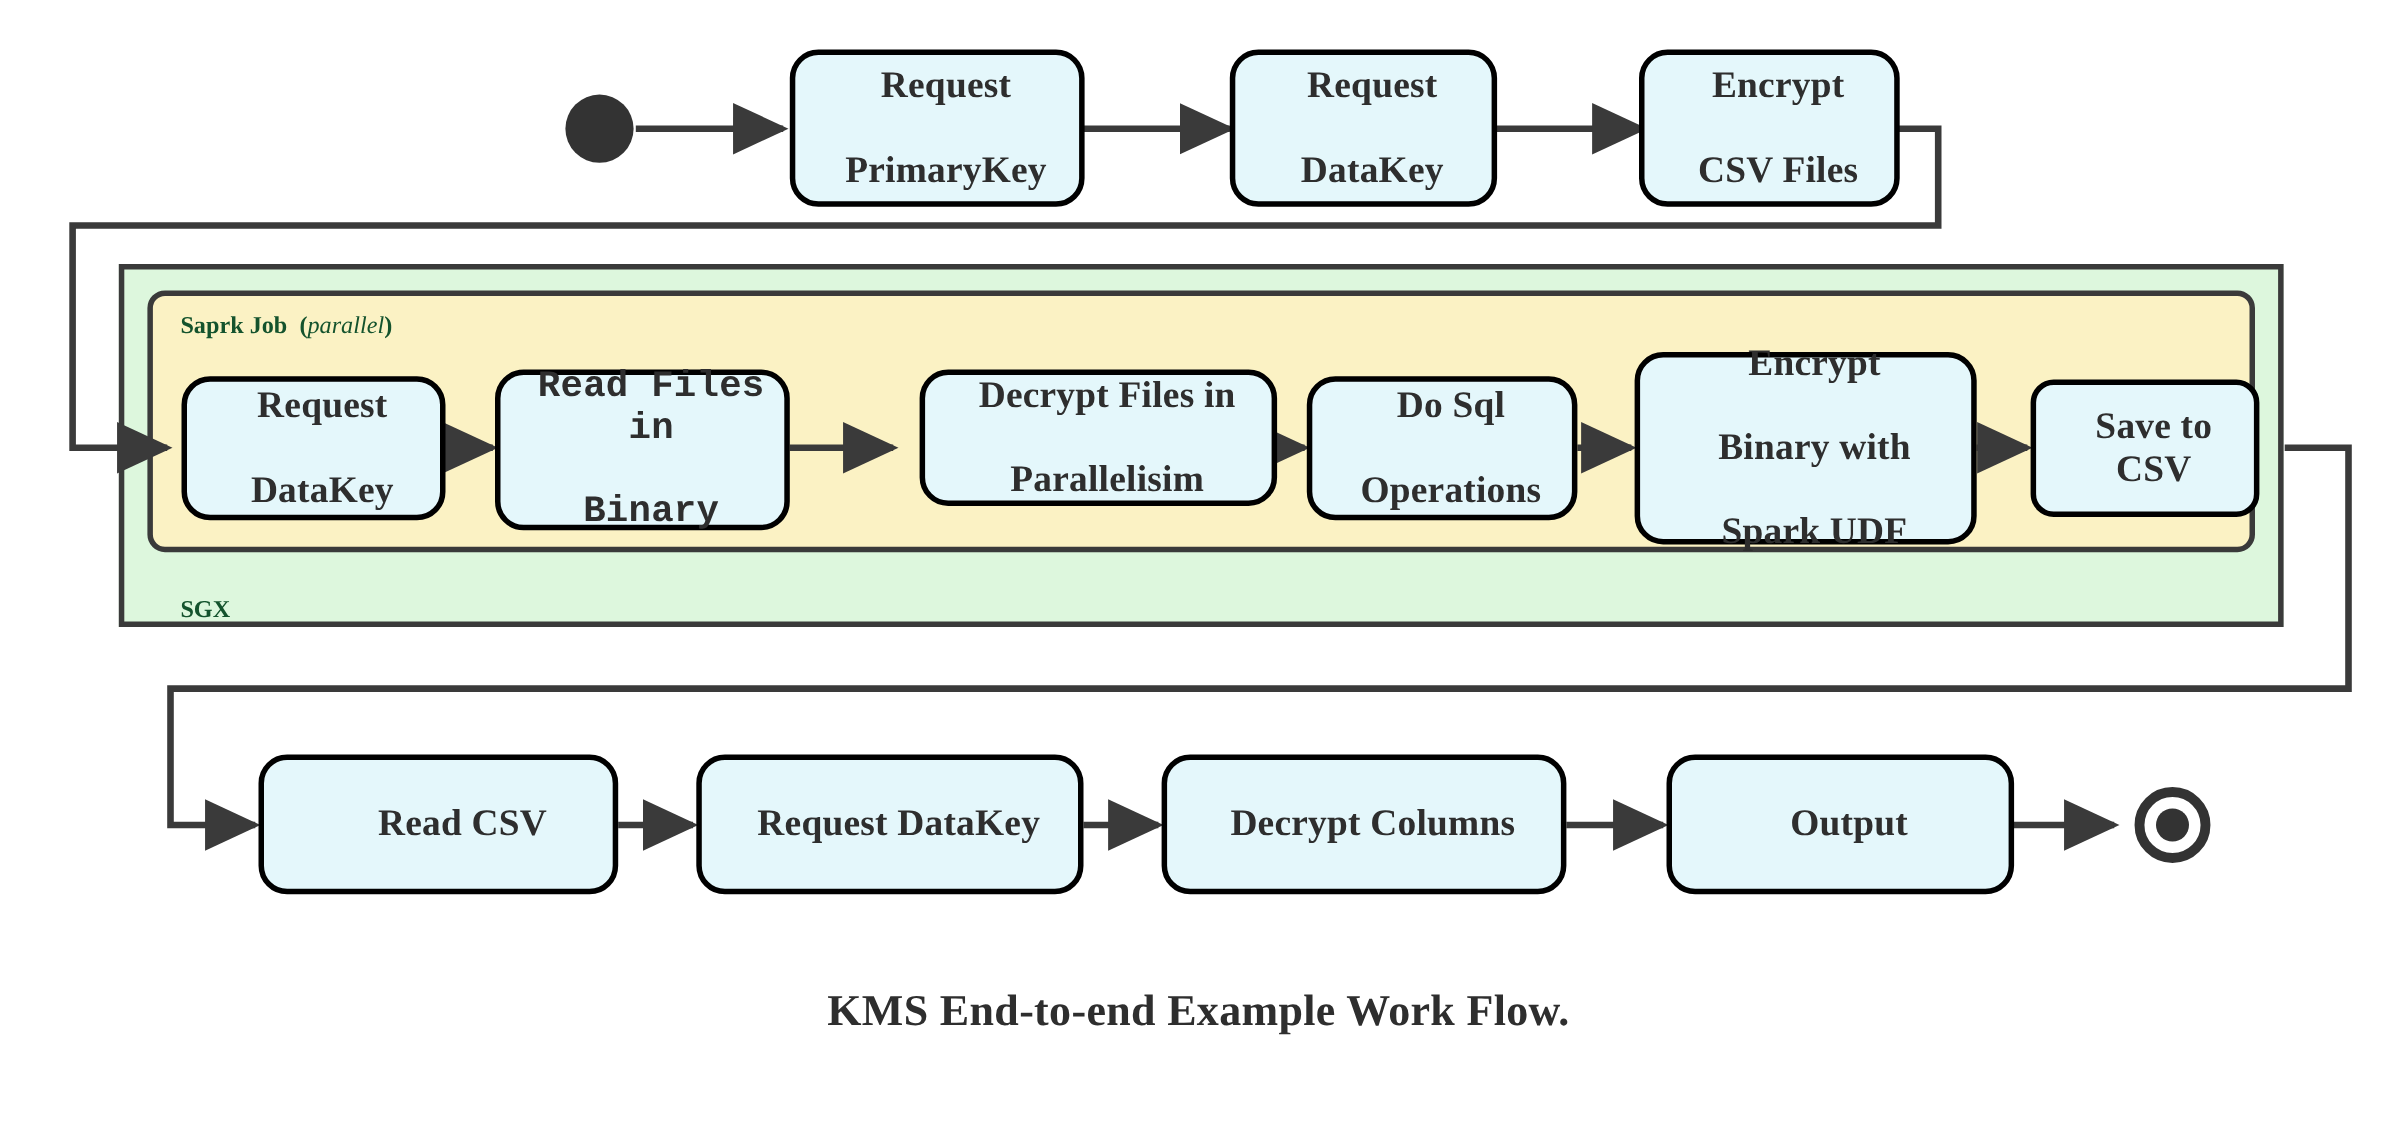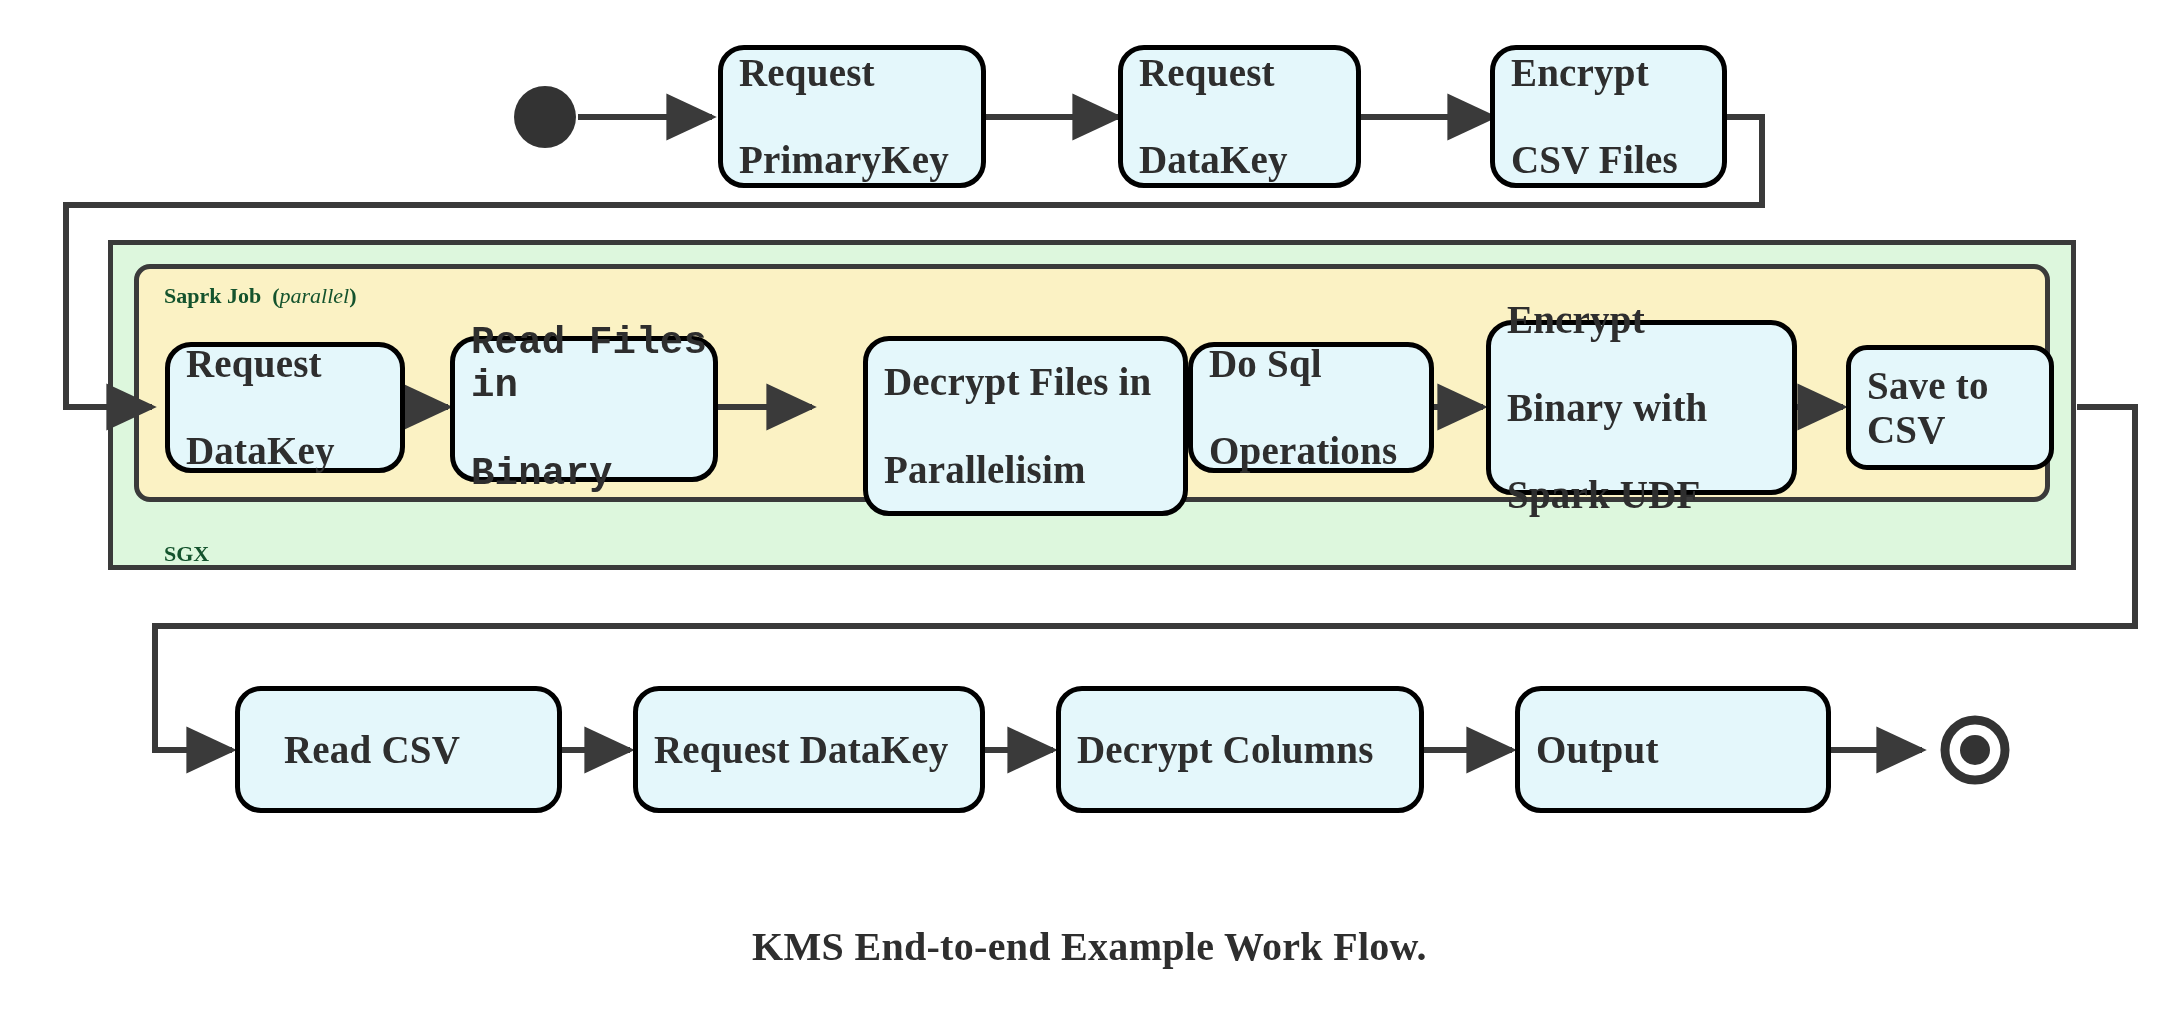--- a/index.html
+++ b/index.html
@@ -2,32 +2,32 @@
 <html><head>
 <meta charset="utf-8">
 <style>
   html,body{margin:0;padding:0;background:#ffffff;}
   body{width:2179px;height:1036px;overflow:hidden;
        font-family:"Liberation Serif","DejaVu Serif",serif;}
   #stage{position:relative;width:2179px;height:1036px;background:#fff;}
   svg.layer{position:absolute;left:0;top:0;width:2179px;height:1036px;overflow:visible;}
   .node{
     position:absolute;background:#e4f7fb;border:5px solid #000;border-radius:26px;
-    display:flex;align-items:center;justify-content:center;
+    display:flex;align-items:center;justify-content:center;text-align:center;
     color:#2e2e2e;font-weight:bold;line-height:1.12;box-sizing:border-box;
-    font-size:39px;letter-spacing:.2px;
+    font-size:34px;letter-spacing:.2px;
   }
   .node span{display:block;width:100%;padding:0 8px;}
   .containerbox{position:absolute;box-sizing:border-box;}
   .sgx-box{background:#ddf7dd;border:5px solid #3a3a3a;}
   .spark-box{background:#fbf2c4;border:5px solid #3a3a3a;border-radius:16px;}
   .box-label{position:absolute;color:#14532d;font-weight:bold;font-size:22px;white-space:nowrap;}
   .box-label i{font-weight:normal;font-style:italic;}
   .caption{position:absolute;width:100%;text-align:center;color:#2e2e2e;
-           font-weight:bold;font-size:40px;letter-spacing:.3px;margin-top:28px;}
+           font-weight:bold;font-size:40px;letter-spacing:.3px;}
 </style>
 </head>
 <body>
 
 <div id="stage">
 
   <div class="containerbox sgx-box" style="left:108px;top:240px;width:1968px;height:330px;"></div>
   <div class="containerbox spark-box" style="left:134px;top:264px;width:1916px;height:238px;"></div>
 
   <div class="box-label" style="left:164px;top:283px;">
@@ -83,21 +83,21 @@
   <div class="node" style="left:1490px;top:45px;width:237px;height:143px;">
     <span><span>Encrypt</span><br><span>CSV Files</span></span>
   </div>
 
   <div class="node" style="left:165px;top:342px;width:240px;height:131px;">
     <span><span>Request</span><br><span>DataKey</span></span>
   </div>
   <div class="node" style="left:450px;top:336px;width:268px;height:146px;font-family:Liberation Mono, monospace;">
     <span><span>Read Files in</span><br><span>Binary</span></span>
   </div>
-  <div class="node" style="left:863px;top:336px;width:325px;height:180px;">
+  <div class="node" style="left:836px;top:336px;width:325px;height:124px;">
     <span><span>Decrypt Files in</span><br><span>Parallelisim</span></span>
   </div>
   <div class="node" style="left:1188px;top:342px;width:246px;height:131px;">
     <span><span>Do Sql</span><br><span>Operations</span></span>
   </div>
   <div class="node" style="left:1486px;top:320px;width:311px;height:175px;">
     <span><span>Encrypt</span><br><span>Binary with</span><br><span>Spark UDF</span></span>
   </div>
   <div class="node" style="left:1846px;top:345px;width:208px;height:125px;border-radius:21px;">
     <span>

